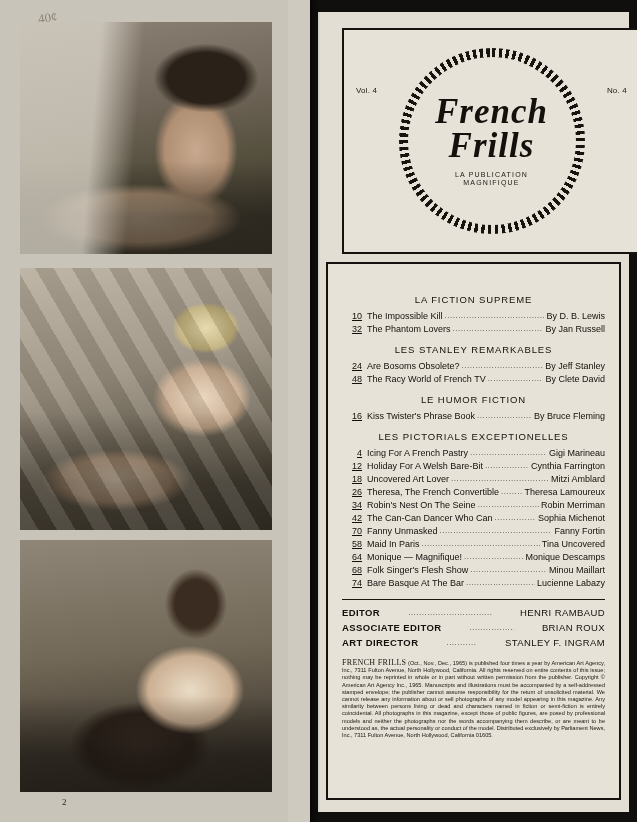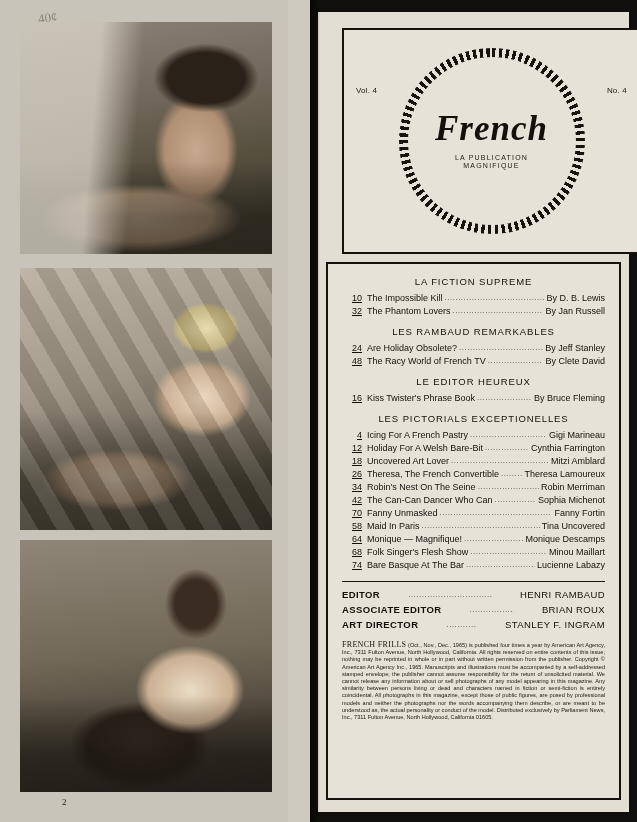--- a/index.html
+++ b/index.html
@@ -205,21 +205,21 @@
     padding: 10px 14px 8px 14px;
   }
   .section-head {
     text-align: center;
     font-family: "Liberation Sans", sans-serif;
     font-size: 9.5px;
     letter-spacing: .9px;
     color: #131009;
     margin: 8px 0 5px 0;
   }
-  .section-head.first { margin-top: 2px; }
+  .section-head.first { margin-top: 20px; }
   .entry {
     display: flex;
     align-items: baseline;
     font-family: "Liberation Sans", sans-serif;
     font-size: 9px;
     color: #13100b;
     line-height: 13px;
     white-space: nowrap;
   }
   .entry .pg {
@@ -325,20 +325,21 @@
 
   <div class="right-col">
     <div class="right-inner">
 
       <div class="masthead">
         <div class="vol">Vol. 4</div>
         <div class="no">No. 4</div>
         <div class="logo-circle">
           <div class="logo-inner">
             <div class="logo-line1">French</div>
+            <div class="logo-line2">Frills</div>
             <div class="logo-sub1">LA PUBLICATION</div>
             <div class="logo-sub2">MAGNIFIQUE</div>
           </div>
         </div>
       </div>
 
       <div class="contents">
 
         <div class="section-head first">LA FICTION SUPREME</div>
         <div class="entry">
@@ -347,35 +348,35 @@
           <span class="dots">......................................................................</span>
           <span class="by">By D. B. Lewis</span>
         </div>
         <div class="entry">
           <span class="pg">32</span>
           <span class="ttl">The Phantom Lovers</span>
           <span class="dots">......................................................................</span>
           <span class="by">By Jan Russell</span>
         </div>
 
-        <div class="section-head">LES RAMBAUD REMARKABLES</div>
+        <div class="section-head">LES STANLEY REMARKABLES</div>
         <div class="entry">
           <span class="pg">24</span>
-          <span class="ttl">Are Holiday Obsolete?</span>
+          <span class="ttl">Are Bosoms Obsolete?</span>
           <span class="dots">......................................................................</span>
           <span class="by">By Jeff Stanley</span>
         </div>
         <div class="entry">
           <span class="pg">48</span>
           <span class="ttl">The Racy World of French TV</span>
           <span class="dots">......................................................................</span>
           <span class="by">By Clete David</span>
         </div>
 
-        <div class="section-head">LE EDITOR HEUREUX</div>
+        <div class="section-head">LE HUMOR FICTION</div>
         <div class="entry">
           <span class="pg">16</span>
           <span class="ttl">Kiss Twister's Phrase Book</span>
           <span class="dots">......................................................................</span>
           <span class="by">By Bruce Fleming</span>
         </div>
 
         <div class="section-head">LES PICTORIALS EXCEPTIONELLES</div>
         <div class="entry">
           <span class="pg">4</span>

